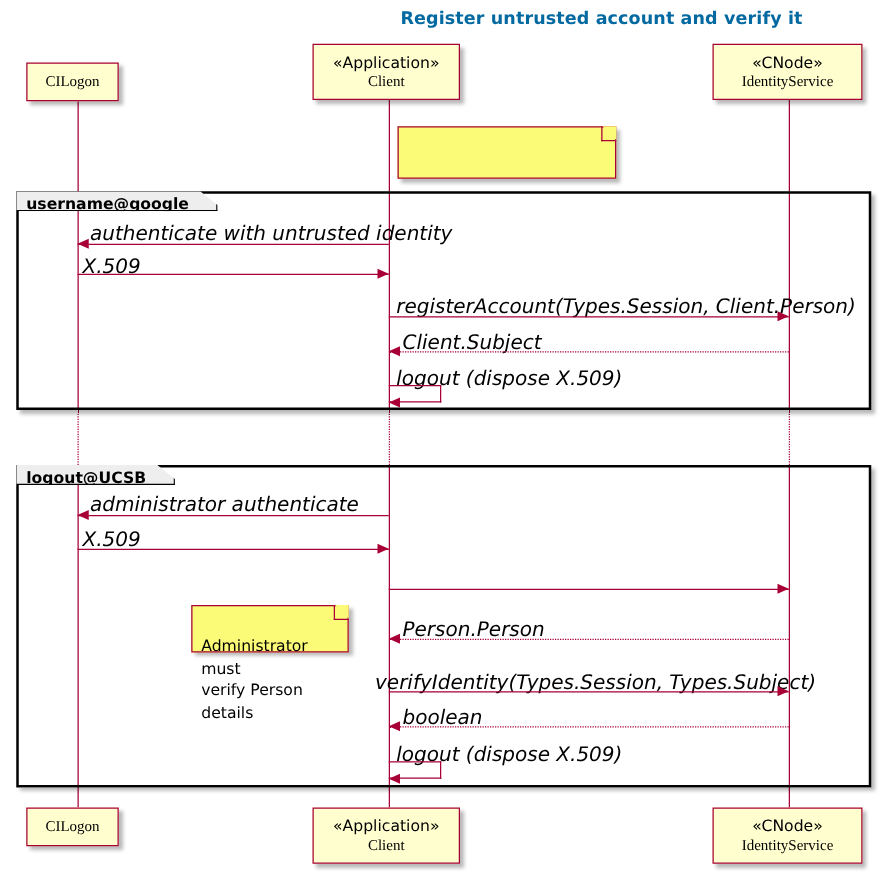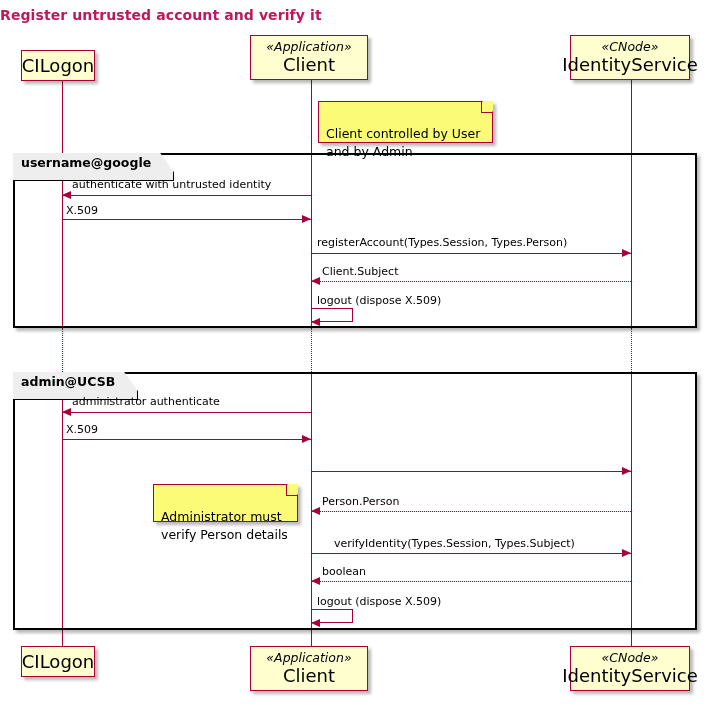--- a/index.html
+++ b/index.html
@@ -15,48 +15,48 @@
     font-family: "DejaVu Sans", sans-serif;
     overflow: hidden;
   }
 
   
   .diagram-title {
     position: absolute;
     left: 0;
     top: 7px;
     width: 642px;
-    text-align: left;
+    text-align: right;
     font-size: 14px;
     font-weight: bold;
-    color: #be185d;
+    color: #0369a1;
     letter-spacing: 0.1px;
   }
 
   
   .participant {
     position: absolute;
     box-sizing: border-box;
     background: #FEFECE;
     border: 1.5px solid #A80036;
     box-shadow: 3px 3px 3px rgba(0,0,0,0.28);
     text-align: center;
     color: #000000;
     display: flex;
     flex-direction: column;
     justify-content: center;
     align-items: center;
     line-height: 1.18;
   }
   .participant .stereo {
     font-size: 12.5px;
-    font-style: italic;
   }
   .participant .pname {
-    font-size: 18px;
+    font-size: 12px;
+    font-family: Liberation Serif, serif;
   }
 
   
   .lifeline {
     position: absolute;
     width: 0;
     border-left: 1.5px solid #A80036;
   }
   .lifeline.dotted {
     border-left: 1.5px dotted #A80036;
@@ -70,21 +70,21 @@
     background: transparent;
     box-shadow: 3px 3px 3px rgba(0,0,0,0.28);
   }
   .fragment-tab {
     position: absolute;
     box-sizing: border-box;
     background: #EEEEEE;
     border: 1.5px solid #000000;
     border-top: none;
     border-left: none;
-    height: 28px;
+    height: 16px;
     padding: 0 22px 0 8px;
     font-size: 12.5px;
     font-weight: bold;
     color: #000000;
     line-height: 19px;
     white-space: nowrap;
     clip-path: polygon(0 0, calc(100% - 14px) 0, 100% 70%, 100% 100%, 0 100%);
   }
 
   
@@ -106,24 +106,25 @@
     border-bottom: 4.5px solid transparent;
     border-left: 9px solid #A80036;
   }
   .arrow-head.left {
     border-top: 4.5px solid transparent;
     border-bottom: 4.5px solid transparent;
     border-right: 9px solid #A80036;
   }
   .msg-label {
     position: absolute;
-    font-size: 11px;
+    font-size: 16px;
     color: #000000;
     white-space: nowrap;
     line-height: 1;
+    font-style: italic;
   }
 
   
   .selfcall {
     position: absolute;
     box-sizing: border-box;
     border: 1.2px solid #A80036;
     border-left: none;
     background: transparent;
   }
@@ -184,70 +185,68 @@
   <div class="fragment-tab" style="left:13px; top:153px;">username@google</div>
 
   <div class="msg-label" style="left:72px; top:179px;">authenticate with untrusted identity</div>
   <div class="msg-line" style="left:62px; top:195px; width:249px;"></div>
   <div class="arrow-head left" style="left:62px; top:191px;"></div>
 
   <div class="msg-label" style="left:66px; top:205px;">X.509</div>
   <div class="msg-line" style="left:62px; top:219px; width:249px;"></div>
   <div class="arrow-head right" style="left:302px; top:215px;"></div>
 
-  <div class="msg-label" style="left:317px; top:237px;">registerAccount(Types.Session, Types.Person)</div>
+  <div class="msg-label" style="left:317px; top:237px;">registerAccount(Types.Session, Client.Person)</div>
   <div class="msg-line" style="left:311px; top:253px; width:320px;"></div>
   <div class="arrow-head right" style="left:622px; top:249px;"></div>
 
   <div class="msg-label" style="left:322px; top:266px;">Client.Subject</div>
   <div class="msg-line dotted" style="left:311px; top:281px; width:320px;"></div>
   <div class="arrow-head left" style="left:311px; top:277px;"></div>
 
   <div class="msg-label" style="left:317px; top:295px;">logout (dispose X.509)</div>
   <div class="selfcall" style="left:311px; top:308px; width:42px; height:14px;"></div>
   <div class="arrow-head left" style="left:311px; top:318px;"></div>
 
   <div class="fragment" style="left:13px; top:372px; width:684px; height:258px;"></div>
-  <div class="fragment-tab" style="left:13px; top:372px;">admin@UCSB</div>
+  <div class="fragment-tab" style="left:13px; top:372px;">logout@UCSB</div>
 
   <div class="msg-label" style="left:72px; top:396px;">administrator authenticate</div>
   <div class="msg-line" style="left:62px; top:412px; width:249px;"></div>
   <div class="arrow-head left" style="left:62px; top:408px;"></div>
 
   <div class="msg-label" style="left:66px; top:424px;">X.509</div>
   <div class="msg-line" style="left:62px; top:439px; width:249px;"></div>
   <div class="arrow-head right" style="left:302px; top:435px;"></div>
 
   <div class="msg-line" style="left:311px; top:471px; width:320px;"></div>
   <div class="arrow-head right" style="left:622px; top:467px;"></div>
 
   <div class="msg-label" style="left:322px; top:496px;">Person.Person</div>
   <div class="msg-line dotted" style="left:311px; top:511px; width:320px;"></div>
   <div class="arrow-head left" style="left:311px; top:507px;"></div>
 
-  <div class="msg-label" style="left:334px; top:538px;">verifyIdentity(Types.Session, Types.Subject)</div>
+  <div class="msg-label" style="left:300px; top:538px;">verifyIdentity(Types.Session, Types.Subject)</div>
   <div class="msg-line" style="left:311px; top:553px; width:320px;"></div>
   <div class="arrow-head right" style="left:622px; top:549px;"></div>
 
   <div class="msg-label" style="left:322px; top:566px;">boolean</div>
   <div class="msg-line dotted" style="left:311px; top:581px; width:320px;"></div>
   <div class="arrow-head left" style="left:311px; top:577px;"></div>
 
   <div class="msg-label" style="left:317px; top:596px;">logout (dispose X.509)</div>
   <div class="selfcall" style="left:311px; top:609px; width:42px; height:14px;"></div>
   <div class="arrow-head left" style="left:311px; top:619px;"></div>
 
   <div class="note" style="left:318px; top:101px; width:175px; height:42px;">
-    <span>Client controlled by User
-and by Admin</span>
     <span class="note-fold"></span>
     <span class="note-fold-edge"></span>
   </div>
 
-  <div class="note" style="left:153px; top:484px; width:145px; height:38px;">
+  <div class="note" style="left:153px; top:484px; width:126px; height:38px;">
     <span>Administrator must
 verify Person details</span>
     <span class="note-fold"></span>
     <span class="note-fold-edge"></span>
   </div>
 
   <div class="participant" style="left:21px; top:50px; width:74px; height:31px;">
     <span class="pname">CILogon</span>
   </div>
 

